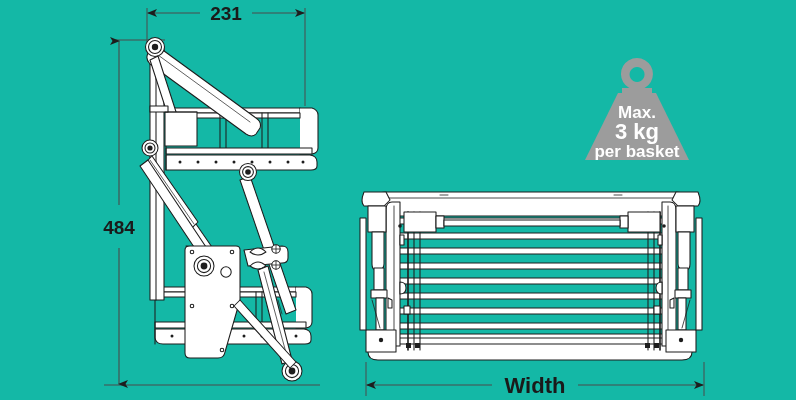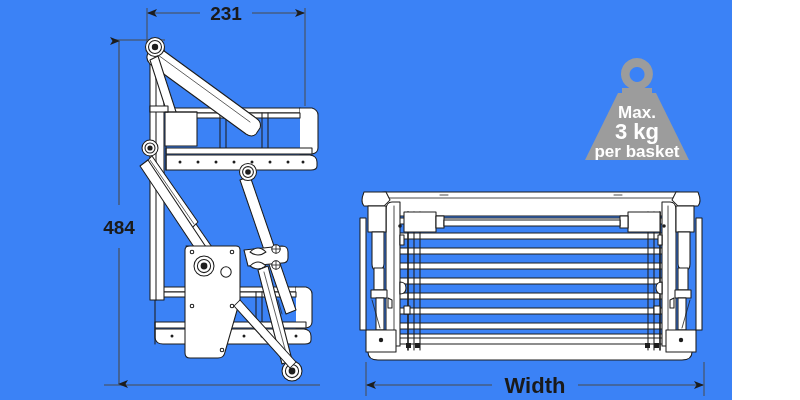--- a/index.html
+++ b/index.html
@@ -1,18 +1,18 @@
 <!DOCTYPE html>
 <html><head>
 <meta charset="utf-8">
 <style>
   html,body{margin:0;padding:0;background:#ffffff;}
   body{width:800px;height:400px;overflow:hidden;
        font-family:"Liberation Sans", sans-serif;}
-  #stage{position:relative;width:732px;height:400px;background:#3b82f6;}
+  #stage{position:relative;width:796px;height:400px;background:#14b8a6;}
   svg{display:block;}
   .dimtext{font-family:"Liberation Sans", sans-serif;font-weight:bold;fill:#1a1a1a;}
   .badgetext{font-family:"Liberation Sans", sans-serif;font-weight:bold;fill:#ffffff;}
 </style>
 </head>
 <body>
 
 <div id="stage">
 
   <svg width="800" height="400" viewBox="0 0 800 400">

